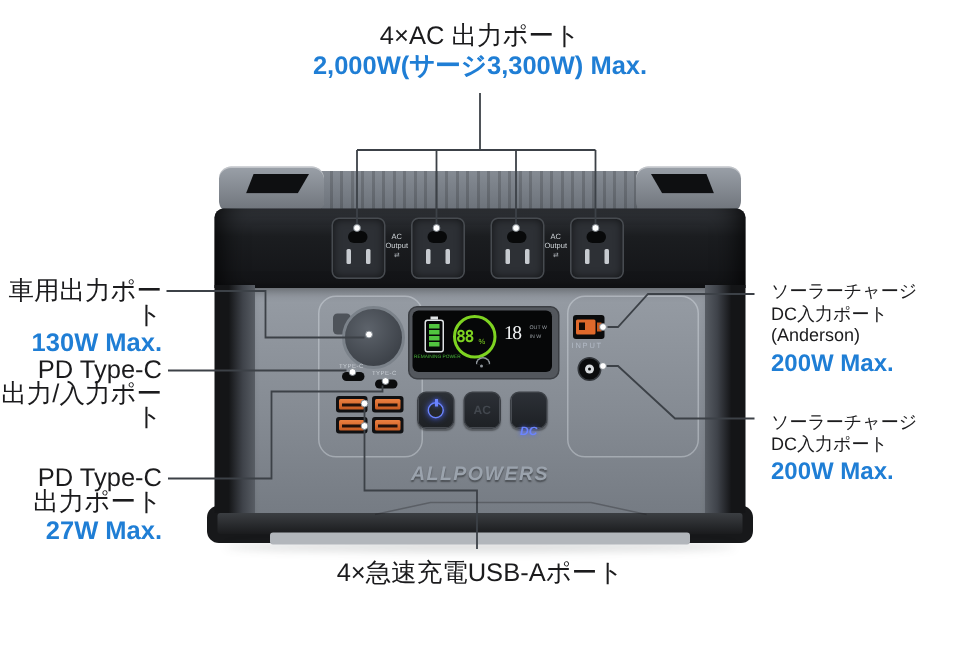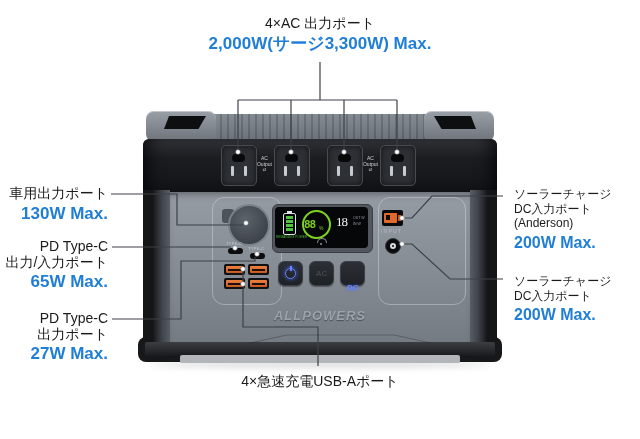--- a/index.html
+++ b/index.html
@@ -1,20 +1,20 @@
 <!DOCTYPE html>
 <html><head>
 <meta charset="utf-8">
 <style>
   html,body{margin:0;padding:0;background:#fff;}
   .stage{position:relative;width:640px;height:439px;background:#ffffff;overflow:hidden;
          font-family:"Liberation Sans","DejaVu Sans",sans-serif;}
   
   .ann{position:absolute;color:#1b1b1d;}
-  .ann .l{font-size:14px;line-height:15.5px;font-weight:500;}
+  .ann .l{font-size:17px;line-height:15.5px;font-weight:500;}
   .ann .v{font-size:17px;line-height:20px;font-weight:bold;color:#1f7ed5;margin-top:2px;}
   .ann.right-side .l{font-size:12px;line-height:14.5px;}
   .ann.right-side .v{font-size:16px;}
   
   .lid{left:157px;top:114px;width:326px;height:30px;border-radius:10px 10px 0 0;
        background:repeating-linear-gradient(90deg,rgba(0,0,0,.16) 0 2px,rgba(255,255,255,0) 2px 7px),
                   linear-gradient(#858b93,#686e76);position:absolute;}
   .handle{position:absolute;top:111px;width:70px;height:31px;border-radius:8px;
           background:linear-gradient(#9aa0a8,#6d7279);box-shadow:inset 0 1px 0 rgba(255,255,255,.4);}
   .grip{position:absolute;top:5px;width:42px;height:13px;background:#0e0f11;}
@@ -105,21 +105,20 @@
   </div>
 
   <div class="ann" style="left:0;top:186px;width:108px;text-align:right;">
     <div class="l">車用出力ポート</div>
     <div class="v">130W Max.</div>
   </div>
 
   <div class="ann" style="left:0;top:239px;width:108px;text-align:right;">
     <div class="l">PD Type-C</div>
     <div class="l">出力/入力ポート</div>
-    <div class="v">65W Max.</div>
   </div>
 
   <div class="ann" style="left:0;top:311px;width:108px;text-align:right;">
     <div class="l">PD Type-C</div>
     <div class="l">出力ポート</div>
     <div class="v">27W Max.</div>
   </div>
 
   <div class="ann right-side" style="left:514px;top:187px;width:126px;">
     <div class="l">ソーラーチャージ</div>

